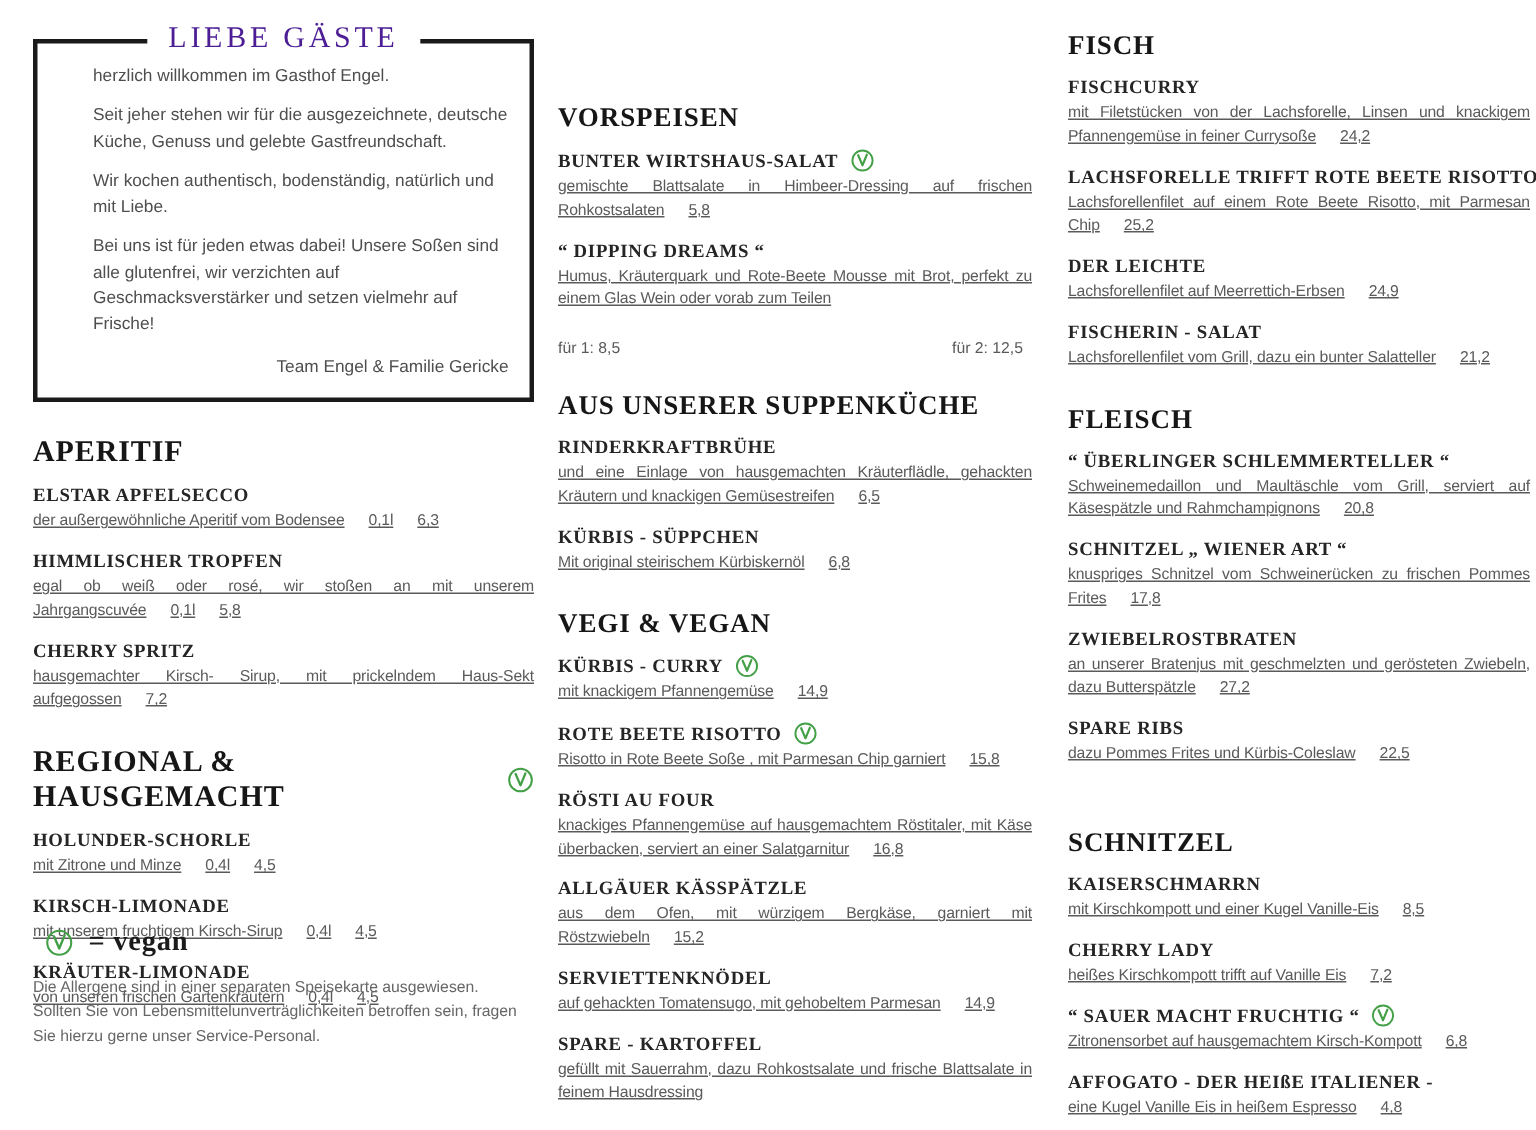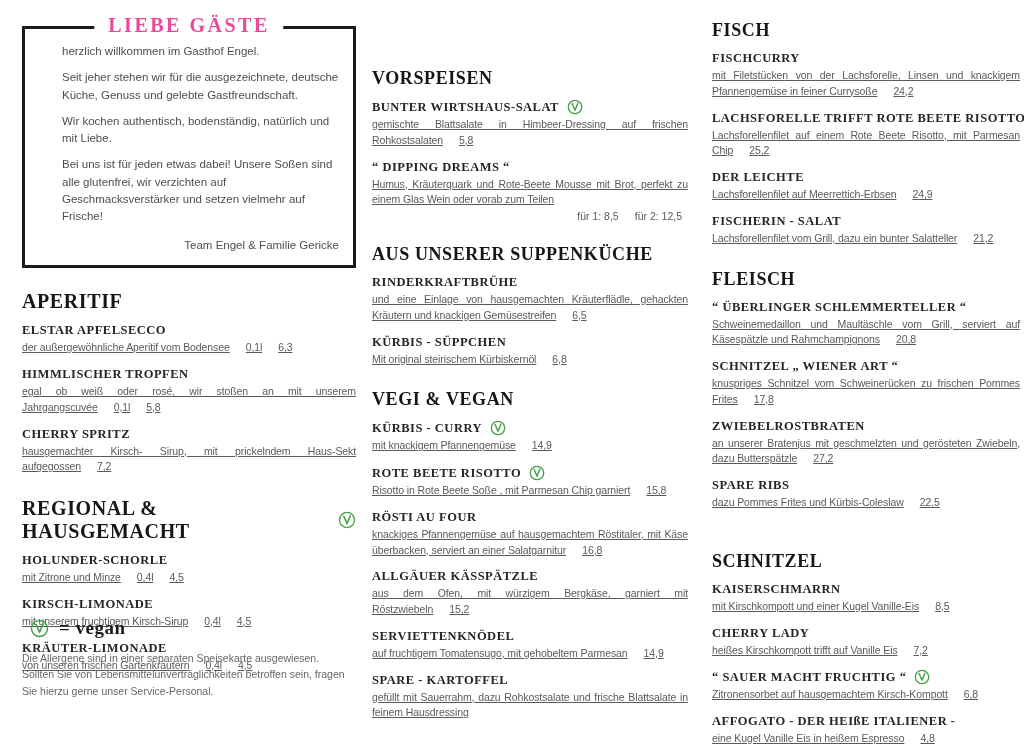--- a/index.html
+++ b/index.html
@@ -13,22 +13,22 @@
   .col-right { left:712px; width:308px; padding-top:20px; }
 
   
   .welcome-box {
     position:relative; margin-top:26px; border:3px solid #1a1a1a;
     padding:14px 14px 14px 16px;
   }
   .welcome-title {
     position:absolute; top:-15px; left:50%; transform:translateX(-50%);
     background:#ffffff; padding:0 14px; white-space:nowrap;
-    font-family:"Liberation Serif","DejaVu Serif",serif; font-weight:700;
-    font-size:20px; letter-spacing:2.5px; color:#ec4899;
+    font-family:"Liberation Serif","DejaVu Serif",serif; font-weight:400;
+    font-size:20px; letter-spacing:2.5px; color:#4c1d95;
   }
   .welcome-box p { margin:0 0 9px; font-size:11.5px; line-height:1.5; color:#4e4e4e;padding-left:21px; }
   .welcome-box p:last-of-type { margin-bottom:0; }
   .signature { margin-top:14px; text-align:right; font-size:11.5px; color:#4e4e4e; }
 
   
   .section { margin-top:22px; }
   .col-mid .section:first-child { margin-top:0; }
   .col-right .section:first-child { margin-top:0; }
   .section-title {
@@ -47,22 +47,22 @@
     font-family:"Liberation Serif","DejaVu Serif",serif; font-weight:700;
     font-size:12.5px; letter-spacing:0.5px; color:#252525; white-space:nowrap;
   }
   .item .desc {
     margin-top:2px; font-size:10.5px; letter-spacing:-0.1px;
     line-height:1.5; color:#5a5a5a; text-align:justify;text-decoration:underline;
   }
   .item .vol, .item .price { margin-left:16px; white-space:nowrap; }
   .item .vol:empty, .item .price:empty { display:none; }
   .price-row {
-    display:flex; justify-content:flex-end; gap:16px; padding-right:6px;
-    margin-top:2px; font-size:10.5px; color:#5a5a5a;
+    display:flex; justify-content:space-between; gap:16px; padding-right:6px;
+    margin-top:18px; font-size:10.5px; color:#5a5a5a;
   }
 
   
   .v-icon { display:inline-flex; flex:none; }
   .v-icon svg { display:block; }
 
   
   .legend { position:absolute; top:617px; left:8px; display:flex; align-items:center; gap:10px; }
   .legend-label {
     font-family:"Liberation Serif","DejaVu Serif",serif; font-weight:700;
@@ -240,21 +240,21 @@
       <div class="item">
         <div class="name-row">
             <span class="name">ALLGÄUER KÄSSPÄTZLE</span>
           </div>
         <div class="desc"><span>aus dem Ofen, mit würzigem Bergkäse, garniert mit Röstzwiebeln</span><span class="price">15,2</span></div>
       </div>
       <div class="item">
         <div class="name-row">
             <span class="name">SERVIETTENKNÖDEL</span>
           </div>
-        <div class="desc"><span>auf fruchtigem Tomatensugo, mit gehobeltem Parmesan</span><span class="price">14,9</span></div>
+        <div class="desc"><span>auf gehackten Tomatensugo, mit gehobeltem Parmesan</span><span class="price">14,9</span></div>
       </div>
       <div class="item">
         <div class="name-row">
             <span class="name">SPARE - KARTOFFEL</span>
           </div>
         <div class="desc"><span>gefüllt mit Sauerrahm, dazu Rohkostsalate und frische Blattsalate in feinem Hausdressing</span></div>
       </div>
     </div>
   </div>
 

